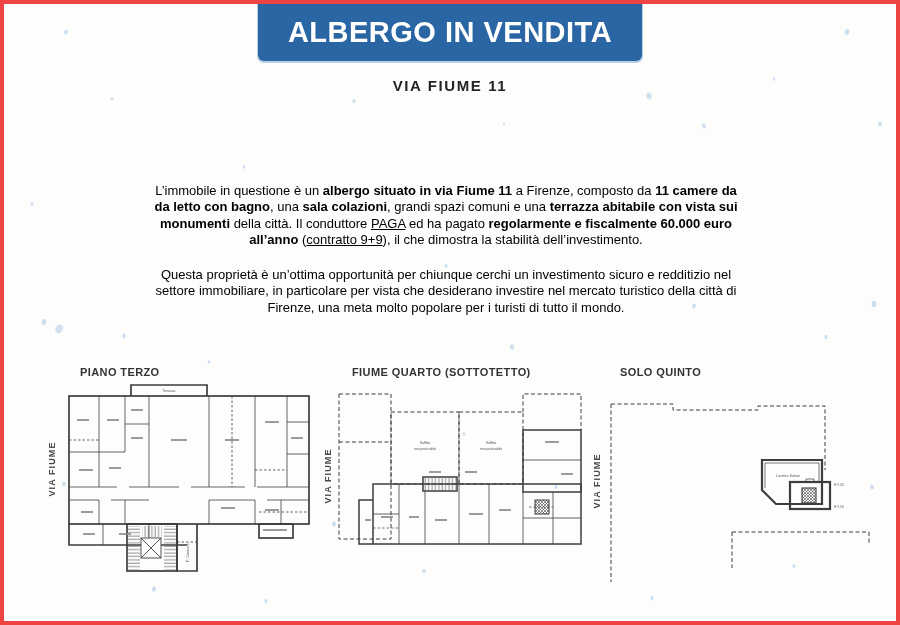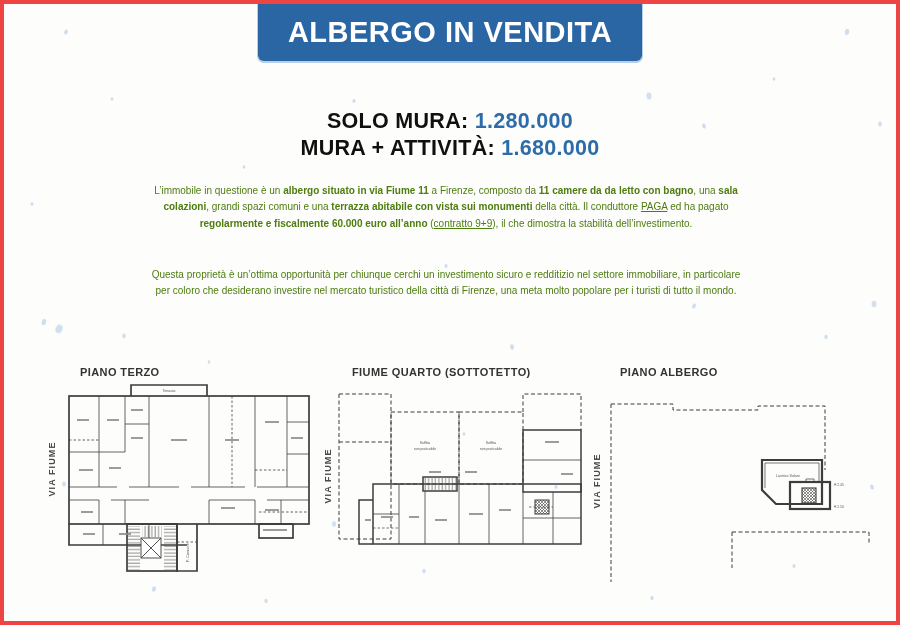--- a/index.html
+++ b/index.html
@@ -25,21 +25,21 @@
     position:absolute;top:73px;left:0;width:100%;text-align:center;
     font-size:15px;font-weight:bold;letter-spacing:1.6px;color:#242424;
   }
   .prices{
     position:absolute;top:104px;left:0;width:100%;text-align:center;
     font-size:21.5px;font-weight:bold;line-height:27px;color:#101010;letter-spacing:.3px;
   }
   .price-value{color:#2D6CA9;}
   .para{
     position:absolute;left:142px;width:600px;margin:0;text-align:center;
-    font-size:10px;line-height:16.4px;color:#4d7c0f;
+    font-size:13px;line-height:16.4px;color:#000000;
   }
   .para-1{top:179px;}
   .para-2{top:263px;}
   .plan-title{
     position:absolute;font-size:11px;font-weight:bold;color:#333333;letter-spacing:.4px;padding-left:6px;
   }
   .street-label{
     position:absolute;width:64px;height:12px;text-align:center;
     font-size:9px;font-weight:bold;letter-spacing:1.1px;color:#4a4a4a;
     transform:rotate(-90deg);
@@ -89,32 +89,29 @@
       <ellipse cx="645" cy="92" rx="2.6" ry="3.4" transform="rotate(-10 645 92)"></ellipse>
       <ellipse cx="870" cy="300" rx="2.4" ry="3.2"></ellipse>
       <ellipse cx="330" cy="520" rx="2" ry="2.8"></ellipse>
     </g>
   </svg>
 
   <div class="banner">
     <h1>ALBERGO IN VENDITA</h1>
   </div>
 
-
-  <div class="prices">
-    <div><span>SOLO MURA: </span><span class="price-value">1.280.000</span></div>
-    <div><span>MURA + ATTIVITÀ: </span><span class="price-value">1.680.000</span></div>
-  </div>
+  <div class="address">VIA FIUME 11</div>
+
 
   <p class="para para-1"><span>L’immobile in questione è un </span><span style="font-weight: 700;">albergo situato in via Fiume 11</span><span> a Firenze, composto da </span><span style="font-weight: 700;">11 camere da da letto con bagno</span><span>, una </span><span style="font-weight: 700;">sala colazioni</span><span>, grandi spazi comuni e una </span><span style="font-weight: 700;">terrazza abitabile con vista sui monumenti</span><span> della città. Il conduttore </span><span style="text-decoration: underline;">PAGA</span><span> ed ha pagato </span><span style="font-weight: 700;">regolarmente e fiscalmente 60.000 euro all’anno</span><span> (</span><span style="text-decoration: underline;">contratto 9+9</span><span>), il che dimostra la stabilità dell’investimento.</span></p>
-  <p class="para para-2"><span>Questa proprietà è un’ottima opportunità per chiunque cerchi un investimento sicuro e redditizio nel settore immobiliare, in particolare per coloro che desiderano investire nel mercato turistico della città di Firenze, una meta molto popolare per i turisti di tutto il mondo.</span></p>
+  <p class="para para-2"><span>Questa proprietà è un’ottima opportunità per chiunque cerchi un investimento sicuro e redditizio nel settore immobiliare, in particolare per vista che desiderano investire nel mercato turistico della città di Firenze, una meta molto popolare per i turisti di tutto il mondo.</span></p>
 
   <div class="plan-title" style="left:70px;top:362px;">PIANO TERZO</div>
   <div class="plan-title" style="left:342px;top:362px;">FIUME QUARTO (SOTTOTETTO)</div>
-  <div class="plan-title" style="left:610px;top:362px;">PIANO ALBERGO</div>
+  <div class="plan-title" style="left:610px;top:362px;">SOLO QUINTO</div>
 
   <div class="street-label" style="left:17px;top:459px;">VIA FIUME</div>
   <div class="street-label" style="left:293px;top:466px;">VIA FIUME</div>
   <div class="street-label" style="left:562px;top:471px;">VIA FIUME</div>
 
   <svg width="0" height="0" style="position:absolute">
     <defs>
       <pattern id="hatchH" patternUnits="userSpaceOnUse" width="4" height="3.4">
         <path d="M0,1 H4" stroke="#555" stroke-width="0.7"></path>
       </pattern>

